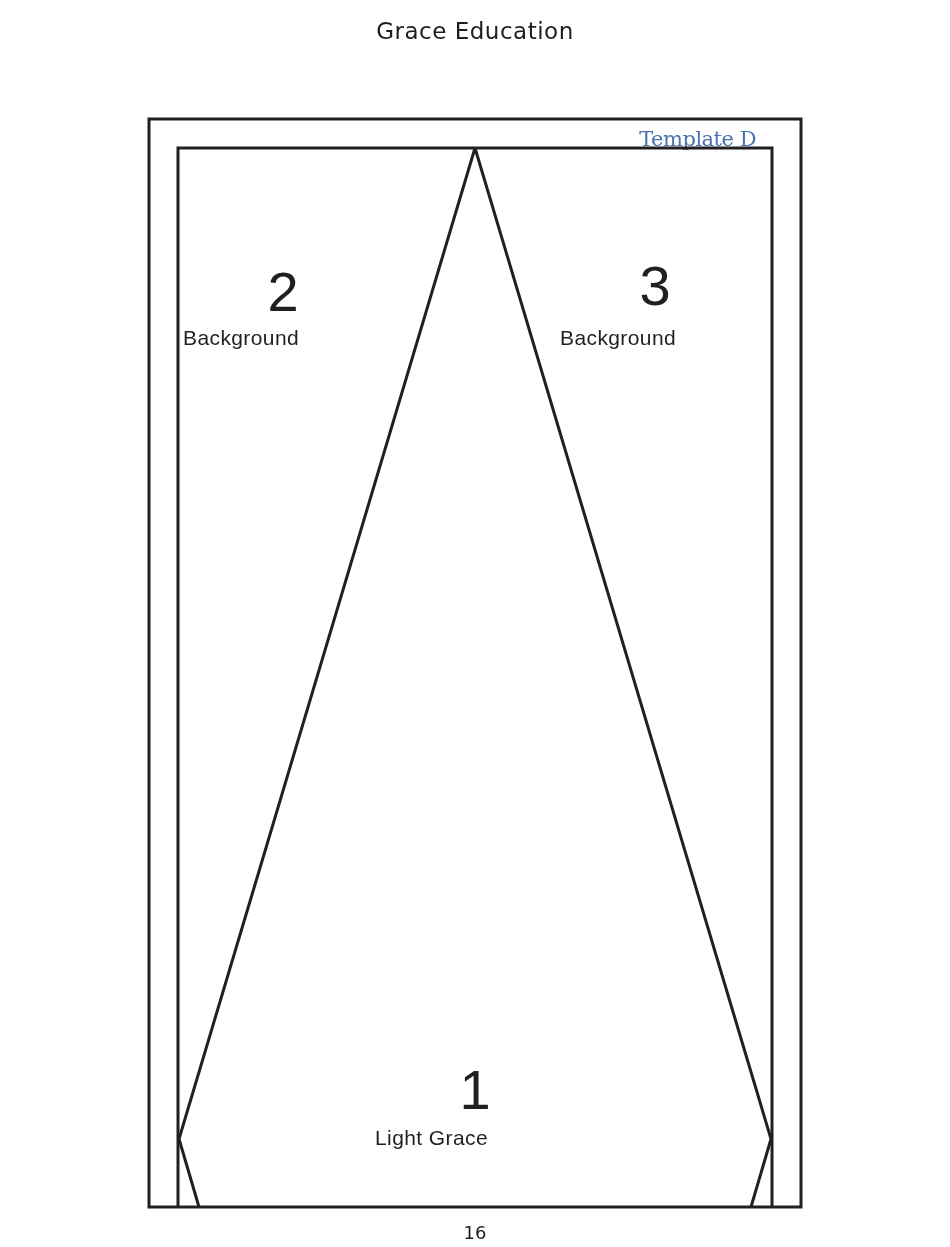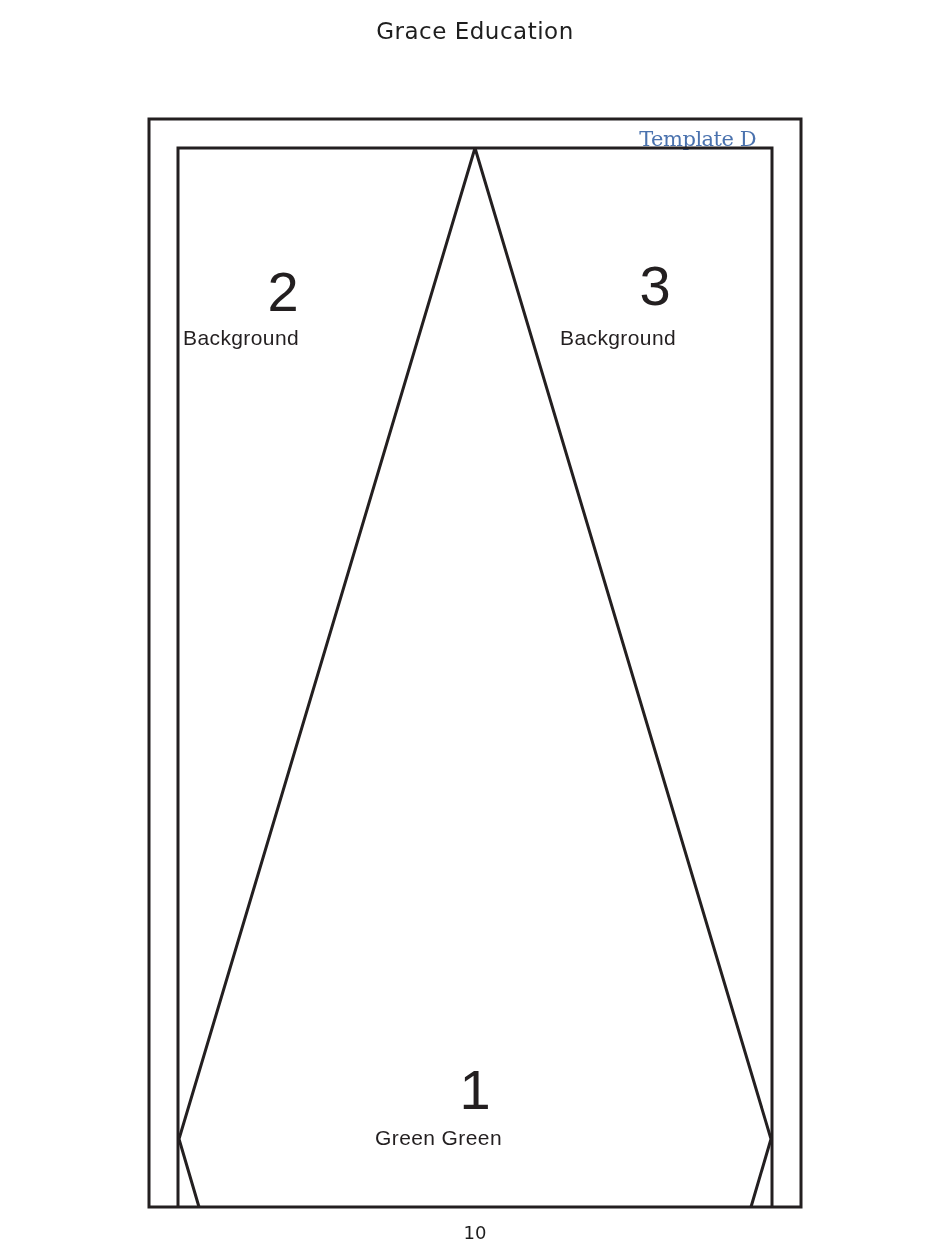--- a/index.html
+++ b/index.html
@@ -46,15 +46,15 @@
   </g>
 </svg>
 
 <div class="label-num" style="left:183px; top:264px;">2</div>
 <div class="label-text" style="left:183px; top:327px;">Background</div>
 
 <div class="label-num" style="left:555px; top:258px;">3</div>
 <div class="label-text" style="left:560px; top:327px;">Background</div>
 
 <div class="label-num" style="left:375px; top:1062px;">1</div>
-<div class="label-text" style="left:375px; top:1127px;">Green Green</div>
+<div class="label-text" style="left:375px; top:1127px;">Light Grace</div>
 
-<div class="page-num">10</div>
+<div class="page-num">16</div>
 
 </body></html>

